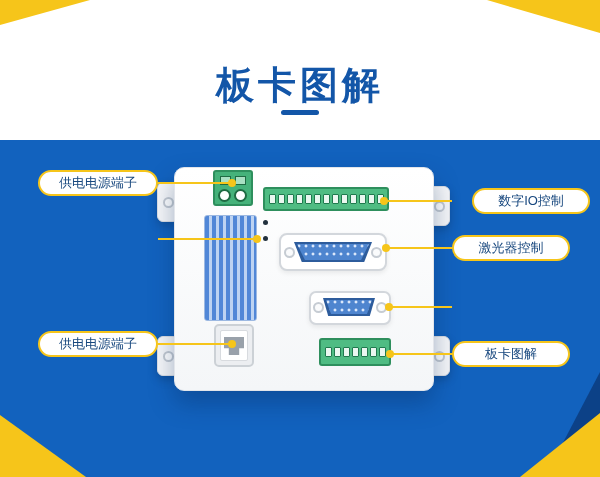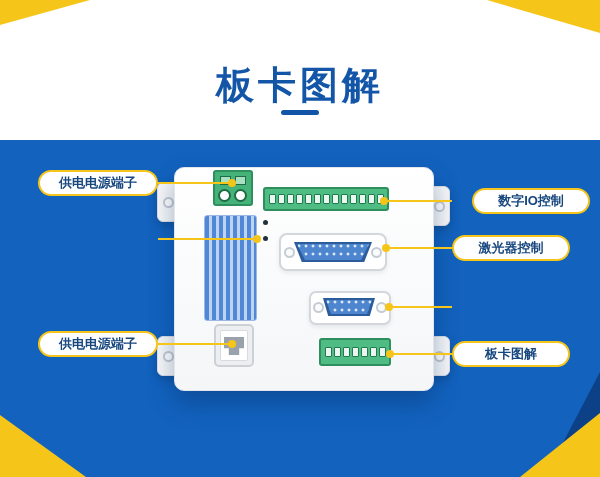--- a/index.html
+++ b/index.html
@@ -80,21 +80,21 @@
   .rj45{position:absolute;left:214px;top:324px;width:40px;height:43px;background:#eceef1;
         border:2px solid #ccd1d6;border-radius:5px;box-sizing:border-box;}
   .rj45 .inner{position:absolute;left:4px;top:4px;right:4px;bottom:4px;background:#fff;
                border:1px solid #d8dbdf;border-radius:2px;}
   .rj45 .port{position:absolute;left:50%;top:11px;width:20px;height:18px;margin-left:-10px;background:#99a1aa;
               clip-path:polygon(0 0,100% 0,100% 62%,76% 62%,76% 100%,24% 100%,24% 62%,0 62%);}
 
   
   .pill{position:absolute;height:26px;box-sizing:border-box;background:#fff;
         border:2px solid var(--yellow);border-radius:14px;color:#17477e;
-        font-size:13px;font-weight:bold;display:flex;align-items:center;justify-content:center;}
+        font-size:13px;font-weight:normal;display:flex;align-items:center;justify-content:center;}
   .pl0{left:38px;top:170px;width:120px}
   .pl1{left:38px;top:226px;width:120px}
   .pl2{left:38px;top:331px;width:120px}
   .pr0{left:472px;top:188px;width:118px}
   .pr1{left:452px;top:235px;width:118px}
   .pr2{left:452px;top:294px;width:118px}
   .pr3{left:452px;top:341px;width:118px}
 
   .line{position:absolute;height:2px;background:var(--yellow);}
   .ll0{left:158px;top:182px;width:74px}

